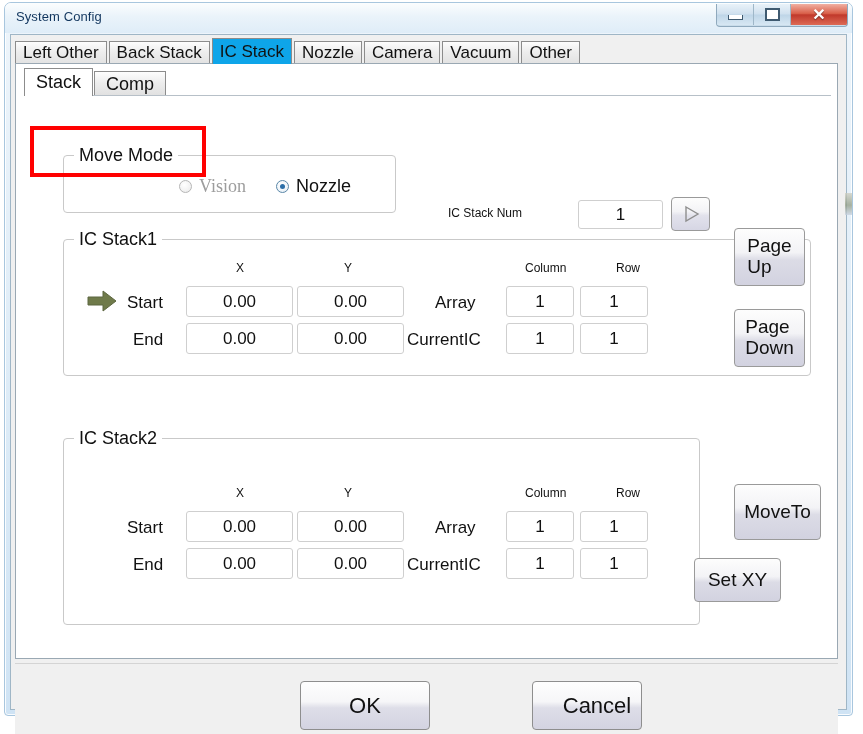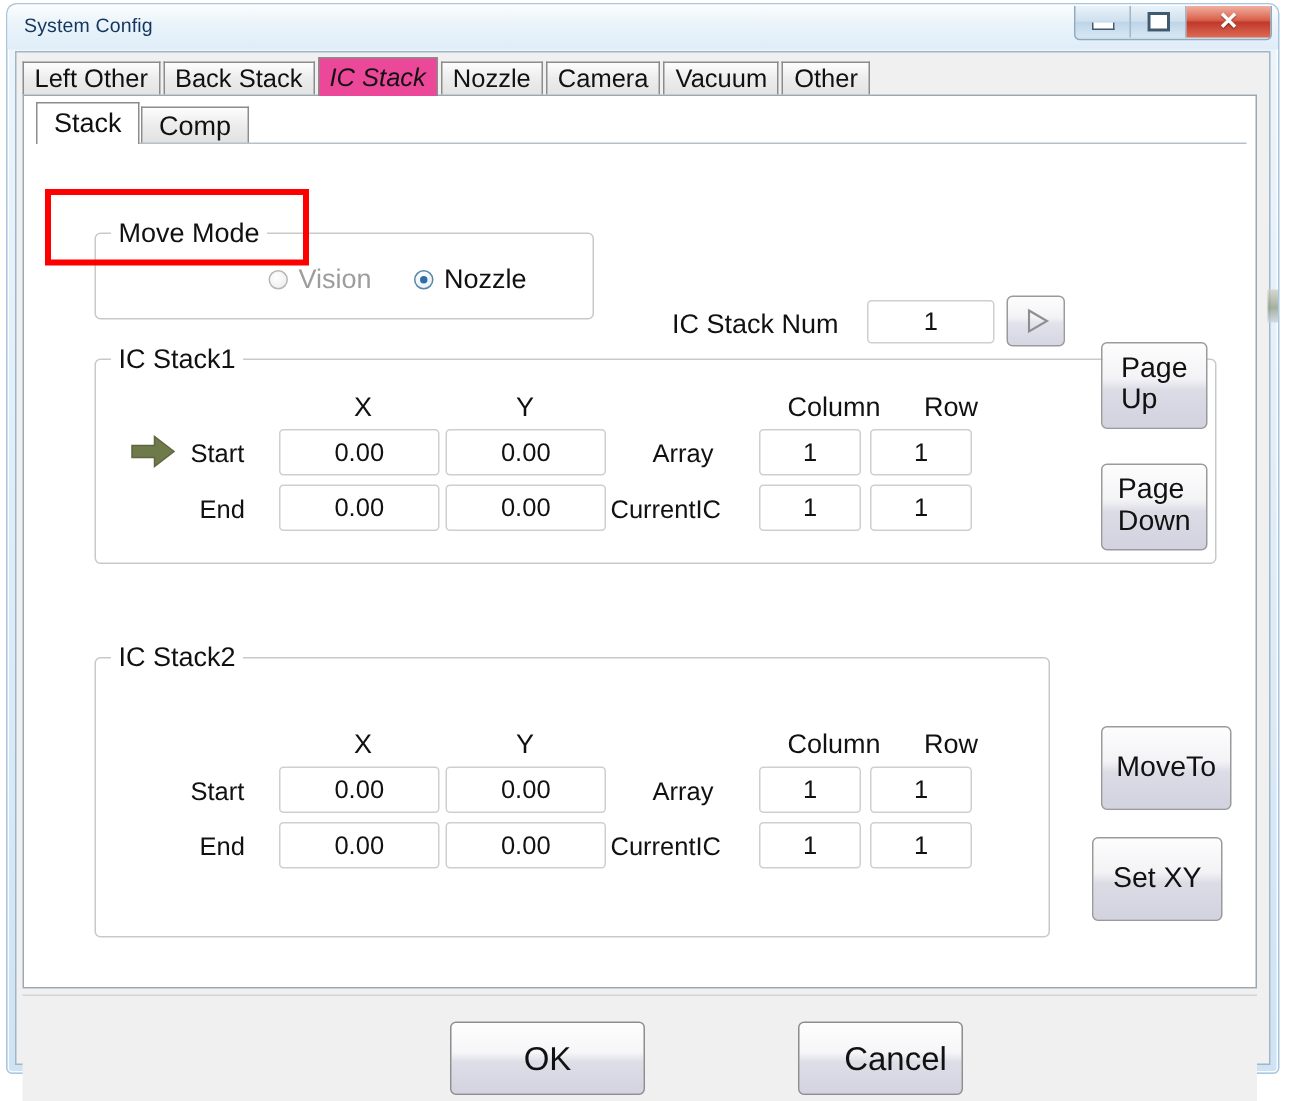--- a/index.html
+++ b/index.html
@@ -123,25 +123,24 @@
     font-size: 17px;
     color: #111;
     background: linear-gradient(180deg, #fdfdfd 0%, #ededed 45%, #e2e2e2 100%);
     border: 1px solid #8c8c8c;
     border-bottom: none;
     box-sizing: border-box;
     white-space: nowrap;
   }
   .tab.selected {
     height: 26px;
-    background: #ec4899;
+    background: #0ea5e9;
     border-color: #8c8c8c;
     position: relative;
     z-index: 3;
-    font-style: italic;
   }
   .tabpanel-outer {
     position: absolute;
     left: 4px;
     top: 28px;
     width: 823px;
     height: 596px;
     background: #ffffff;
     border: 1px solid #9aa8b3;
     box-sizing: border-box;
@@ -246,30 +245,30 @@
     width: 5px; height: 5px;
     border-radius: 50%;
     background: #2b6ea8;
   }
   .radio-label {
     font-size: 18px;
     margin-left: 7px;
     color: #111;
     white-space: nowrap;
   }
-  .radio-label.disabled { color: #9d9d9d; }
+  .radio-label.disabled { color: #9d9d9d; font-family: Liberation Serif, serif; }
 
   
   .lbl {
     position: absolute;
     font-size: 17px;
     color: #111;
     white-space: nowrap;
   }
-  .lbl.hdr { font-size: 18px; }
+  .lbl.hdr { font-size: 12px; }
 
   .field {
     position: absolute;
     box-sizing: border-box;
     border: 1px solid #cfcfcf;
     border-radius: 3px;
     background: #ffffff;
     font-size: 17px;
     color: #111;
     text-align: center;
@@ -471,21 +470,21 @@
         <div class="lbl" style="left:343px; top:116px;">CurrentIC</div>
         <div class="field" style="left:442px; top:109px; width:68px; height:31px;">1</div>
         <div class="field" style="left:516px; top:109px; width:68px; height:31px;">1</div>
       </div>
 
       <div class="btn" style="left:718px; top:164px; width:71px; height:58px;">Page
 Up</div>
       <div class="btn" style="left:718px; top:245px; width:71px; height:58px;">Page
 Down</div>
       <div class="btn" style="left:718px; top:420px; width:87px; height:56px;">MoveTo</div>
-      <div class="btn" style="left:712px; top:494px; width:87px; height:56px;">Set XY</div>
+      <div class="btn" style="left:678px; top:494px; width:87px; height:44px;">Set XY</div>
 
       <div class="red-box"></div>
     </div>
 
     <div class="footer">
       <div class="dlg-btn" style="left:285px; top:17px; width:130px; height:49px;">OK</div>
       <div class="dlg-btn" style="left:517px; top:17px; width:110px; height:49px;padding-left:20px;">Cancel</div>
     </div>
 
   </div>

